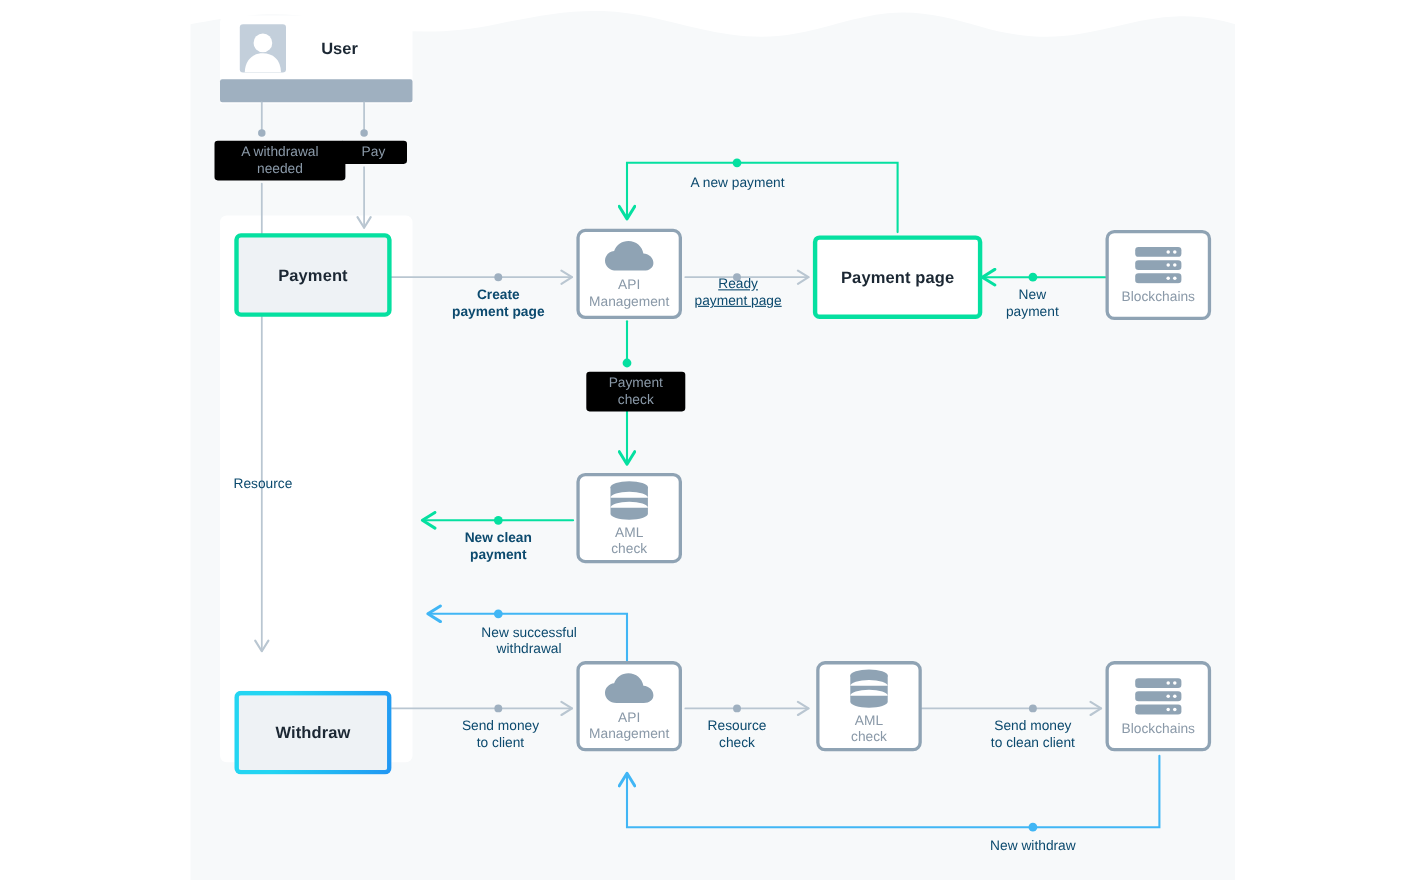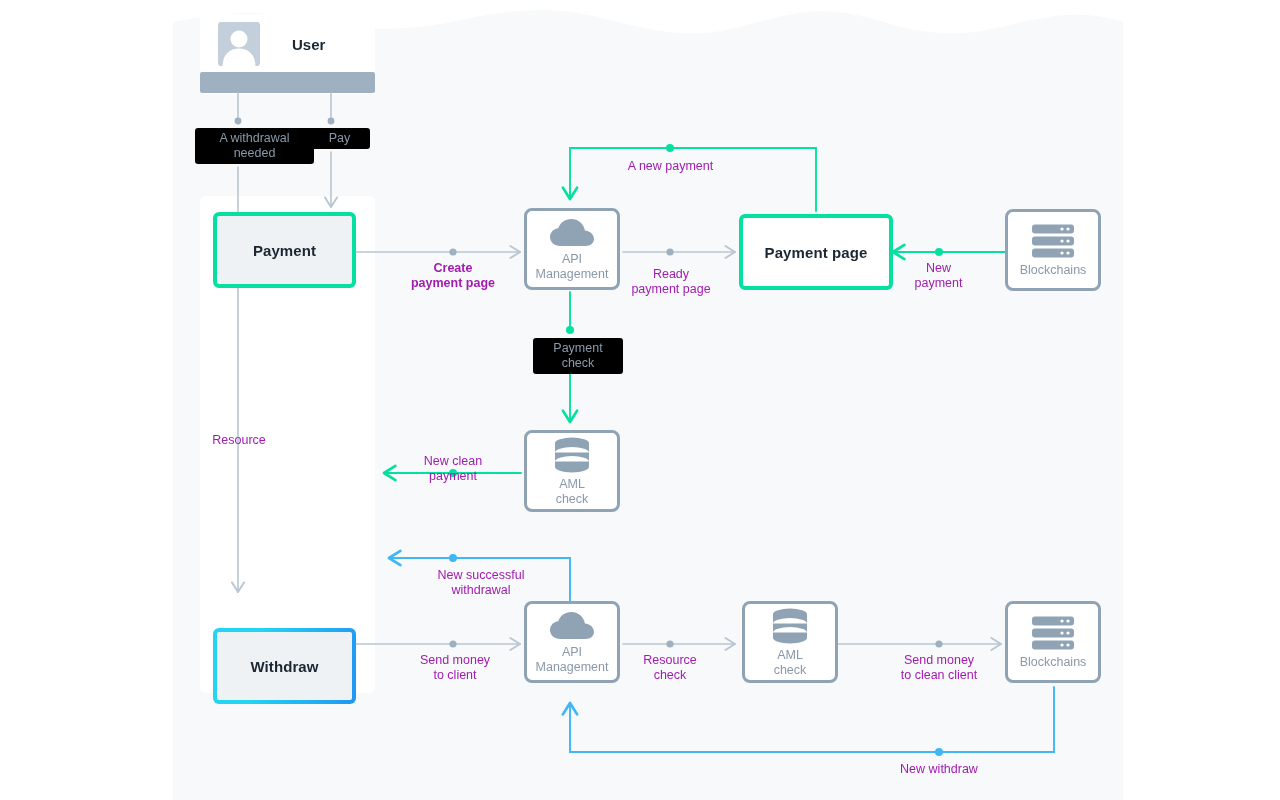--- a/index.html
+++ b/index.html
@@ -25,21 +25,21 @@
   .accent-blue{border:4px solid transparent;
      background-image:linear-gradient(#eef2f5,#eef2f5),linear-gradient(100deg,#23d5f2 0%,#23d5f2 30%,#2196f3 100%);
      background-origin:border-box;background-clip:padding-box,border-box;margin-top:22px;}
   .accent-green-white{border:4px solid #05e0a0;background:#ffffff;}
 
   .node-sq{width:96px;height:82px;box-sizing:border-box;border:3px solid #8fa3b4;
            border-radius:8px;background:#ffffff;gap:1px;}
   .node-sq .nlabel{font-size:12.5px;color:#8a99a8;line-height:14px;}
 
   
-  .elabel{position:absolute;font-size:12.5px;color:#a21caf;line-height:15px;text-align:center;
+  .elabel{position:absolute;font-size:12.5px;color:#0c4a6e;line-height:15px;text-align:center;
           white-space:pre-line;}
   .elabel.chip{background:#000000;color:#8a99a8;padding:3px 8px;border-radius:3px;}
   #userBar{position:absolute;background:#9fb0c0;border-radius:2px;}
   #userAvatar{position:absolute;background:#c3cfdb;border-radius:3px;overflow:hidden;}
   #userName{position:absolute;font-size:15px;font-weight:700;color:#1b2733;}
 
   svg{display:block;}
   .nosel{user-select:none;}
 </style>
 </head>
@@ -221,32 +221,32 @@
     <div class="elabel chip nosel" style="left:22px;top:128px;width:103px;">A withdrawal
 needed</div>
 
     <div class="elabel chip nosel" style="left:136px;top:128px;width:45px;">Pay</div>
 
     <div class="elabel nosel" style="left:20px;top:433px;width:92px;">Resource</div>
 
     <div class="elabel nosel" style="left:222px;top:261px;width:116px;font-weight:bold;">Create
 payment page</div>
 
-    <div class="elabel nosel" style="left:441px;top:267px;width:114px;">Ready
+    <div class="elabel nosel" style="left:441px;top:251px;width:114px;text-decoration:underline;">Ready
 payment page</div>
 
     <div class="elabel nosel" style="left:420px;top:159px;width:155px;">A new payment</div>
 
     <div class="elabel nosel" style="left:729px;top:261px;width:73px;">New
 payment</div>
 
     <div class="elabel chip nosel" style="left:360px;top:338px;width:74px;">Payment
 check</div>
 
-    <div class="elabel nosel" style="left:225px;top:454px;width:110px;">New clean
+    <div class="elabel nosel" style="left:225px;top:482px;width:110px;font-weight:bold;">New clean
 payment</div>
 
     <div class="elabel nosel" style="left:227px;top:653px;width:110px;">Send money
 to client</div>
 
     <div class="elabel nosel" style="left:444px;top:653px;width:106px;">Resource
 check</div>
 
     <div class="elabel nosel" style="left:690px;top:653px;width:152px;">Send money
 to clean client</div>

